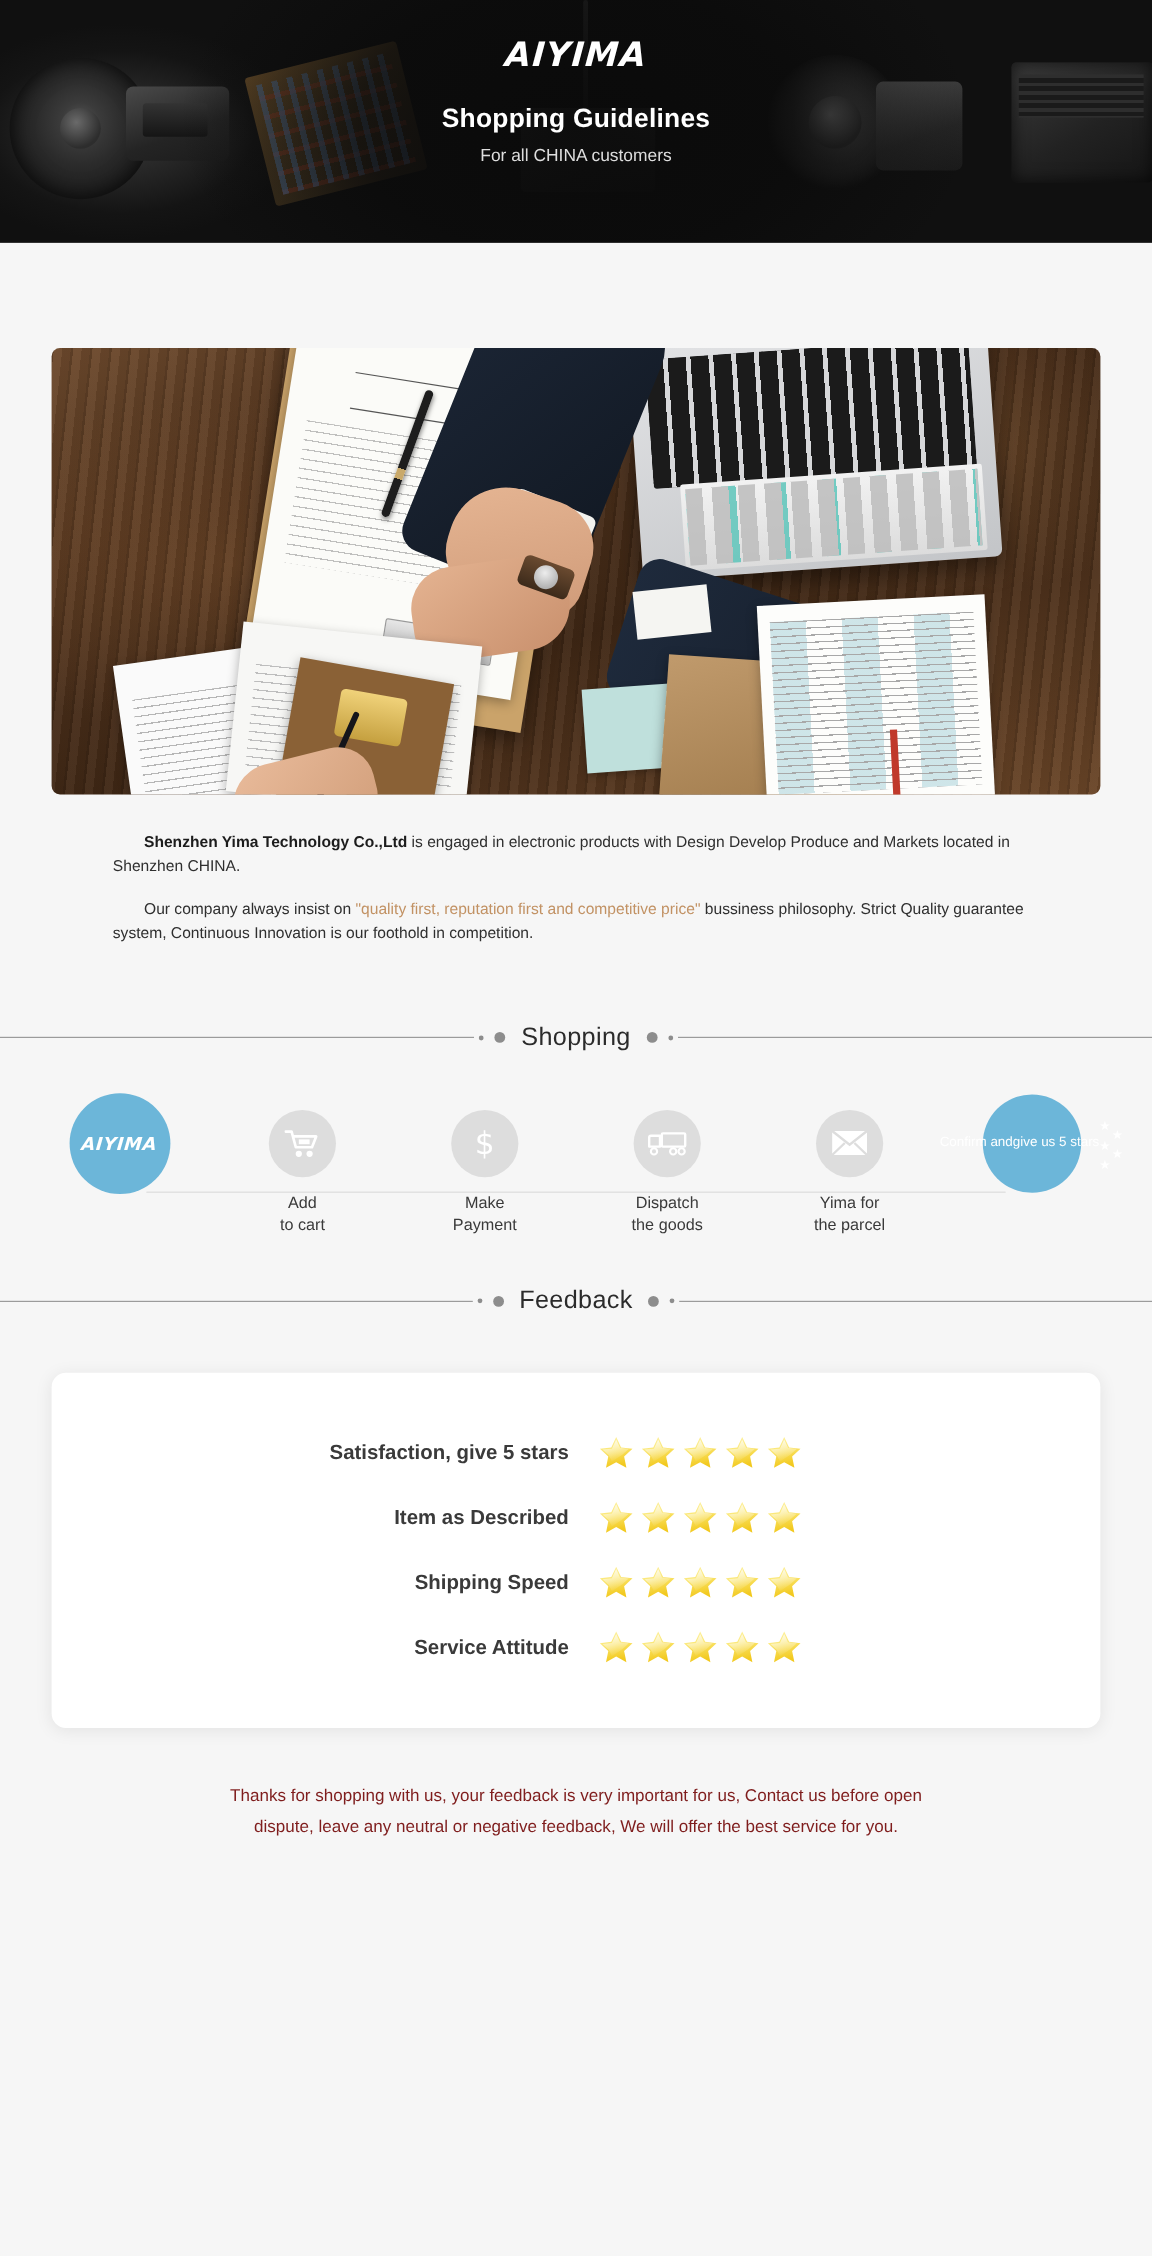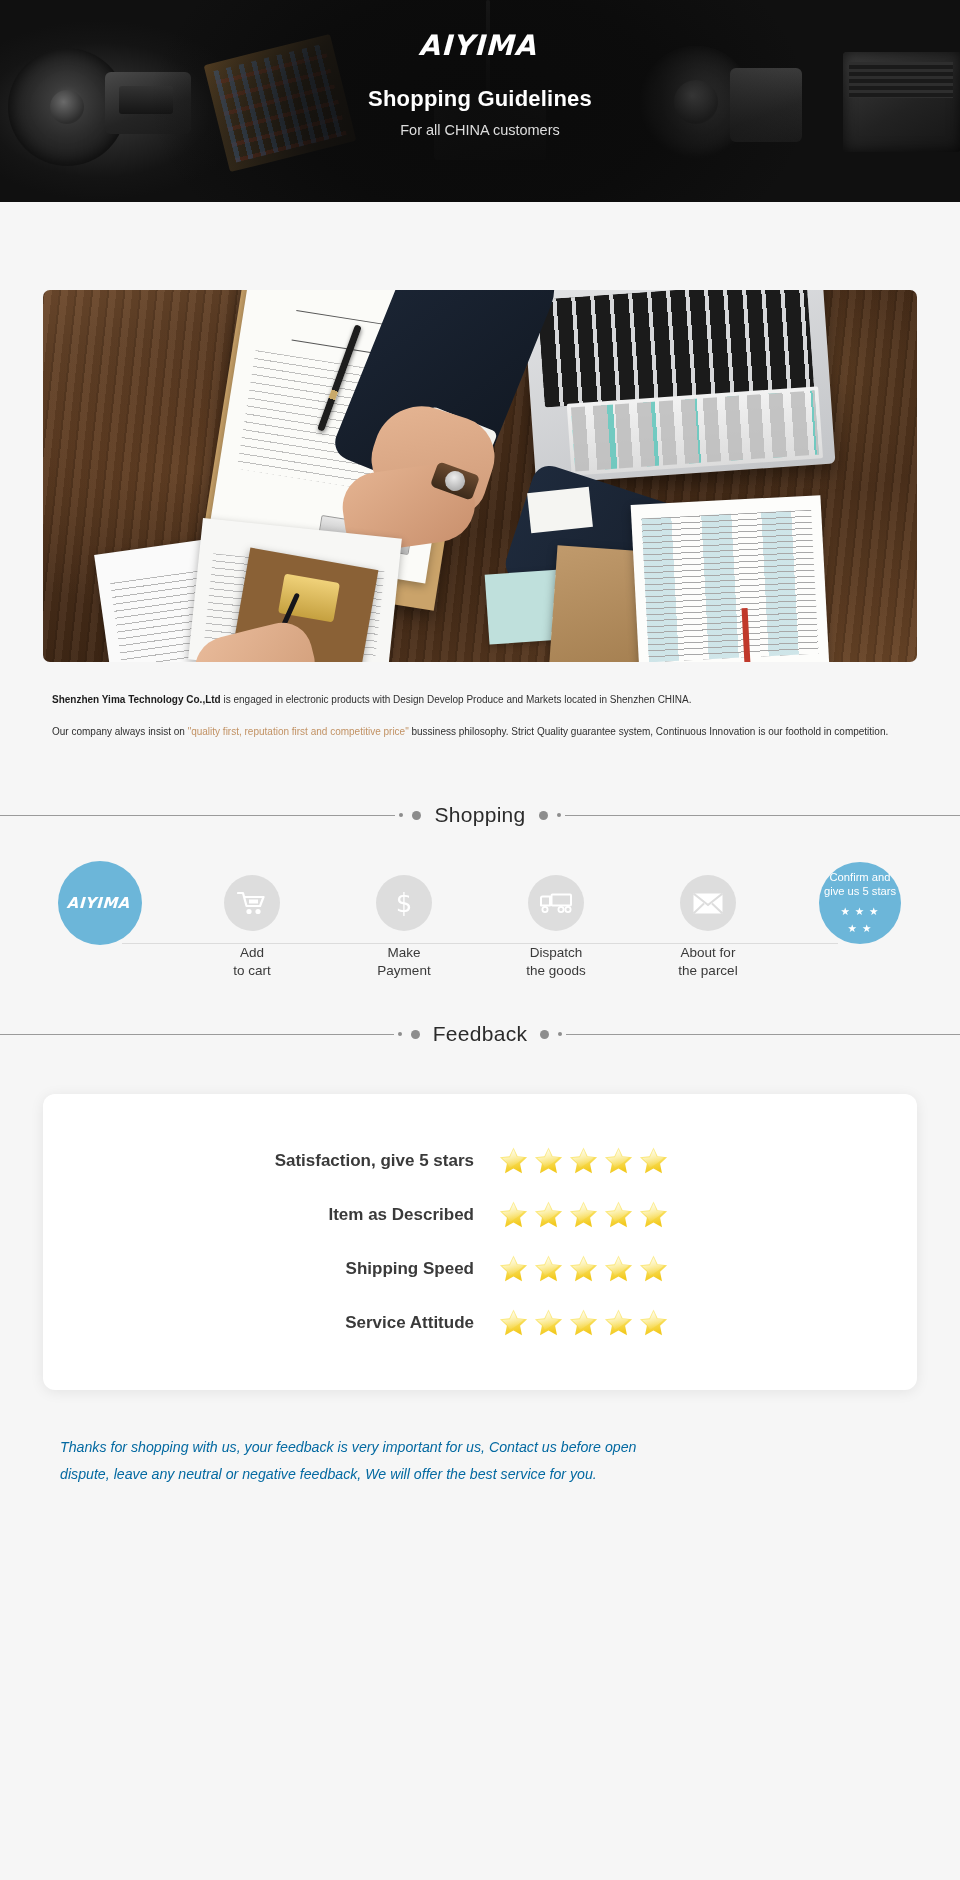--- a/index.html
+++ b/index.html
@@ -295,22 +295,22 @@
   }
   .ph-report-red {
     left: 700px; top: 318px; width: 6px; height: 56px; background:#c0392b; transform: rotate(-3deg);
   }
   .ph-white-strip {
     left: 486px; top: 200px; width: 62px; height: 40px; transform: rotate(-6deg); background:#f5f5f2;
   }
 
   
   .about-text {
-    padding: 30px 66px 0 26px;
-    font-size: 10px;
+    padding: 30px 66px 0 94px;
+    font-size: 13px;
     line-height: 1.55;
     color: #2f2f2f;
   }
   .about-text p { margin-bottom: 16px; text-indent: 26px; }
   .about-text p:last-child { margin-bottom: 0; }
   .about-text .strong { font-weight: bold; color: #1c1c1c; }
   .about-text .quote { color: #c29264; }
 
   
   .shopping-wrap { margin-top: 64px; }
@@ -361,21 +361,21 @@
     letter-spacing: .5px;
   }
   .step-label {
     margin-top: 13px;
     font-size: 13.5px;
     color: #3a3a3a;
     line-height: 1.35;
   }
   .step-label .l2 { display: block; }
   .confirm-inner {
-    display: flex; flex-direction: column; align-items: center;
+    display: flex; align-items: center;
     justify-content: center; line-height: 1.22;
   }
   .confirm-text { font-size: 11.2px; color: #ffffff; text-align:center; white-space: nowrap; }
   .confirm-stars-row { letter-spacing: 1px; line-height: 1; margin-top: 3px; }
   .confirm-stars-row span { font-size: 10.5px; color: #ffffff; }
   .confirm-stars-row.r2 { margin-top: 1px; }
   .icon-svg { display:block; }
 
   
   .feedback-wrap { margin-top: 42px; }
@@ -405,24 +405,24 @@
     width: 31px; height: 30px;
     display: inline-block;
     position: relative;
   }
   .star svg { display:block; }
 
   
   .footer-note {
     margin: 44px 0 0 0;
     padding: 0 60px 34px 60px;
+    text-align: center;
     font-size: 14.2px;
     line-height: 1.85;
-    color: #0369a1;
-    font-style: italic;
+    color: #7f1d1d;
   }
 </style>
 </head>
 <body>
 
 <div class="page">
 
   <div class="hero">
     <div class="hero-photos">
       <div class="spk spk-a"></div>
@@ -550,21 +550,21 @@
 
       <div class="step">
         <div class="step-circle">
           <svg class="icon-svg" width="30" height="21" viewBox="0 0 30 21">
             <rect x="0.5" y="0.5" width="29" height="20" fill="#fff"></rect>
             <path d="M0.5 0.5 L15 12 L29.5 0.5" stroke="#dddddd" stroke-width="2" fill="none"></path>
             <path d="M0.5 20.5 L11 10.5 M29.5 20.5 L19 10.5" stroke="#dddddd" stroke-width="2" fill="none"></path>
           </svg>
         </div>
         <div class="step-label">
-          <span>About for</span>
+          <span>Yima for</span>
           <span class="l2">the parcel</span>
         </div>
       </div>
 
       <div class="step">
         <div class="step-circle big">
           <div class="confirm-inner">
             <div class="confirm-text">Confirm and</div>
             <div class="confirm-text">give us 5 stars</div>
             <div class="confirm-stars-row"><span>★ ★ ★</span></div>

